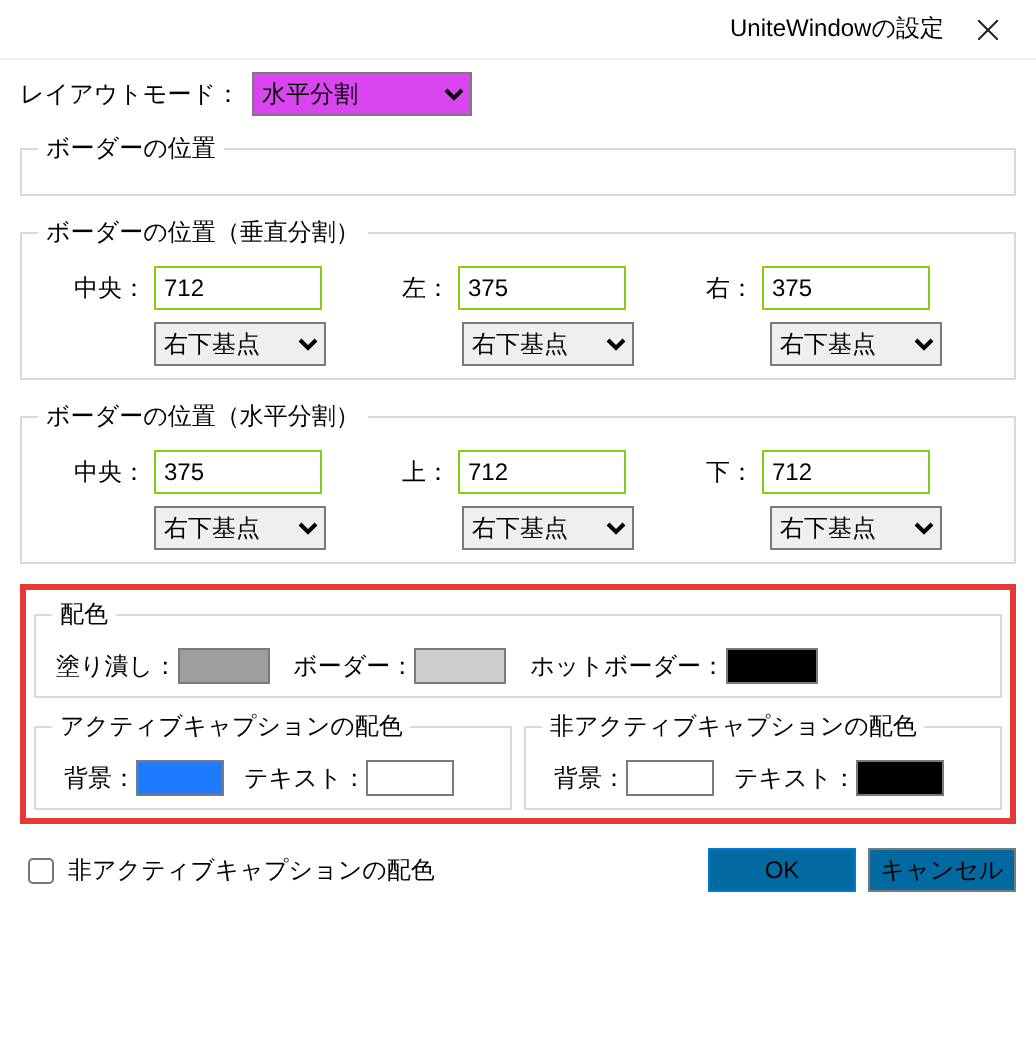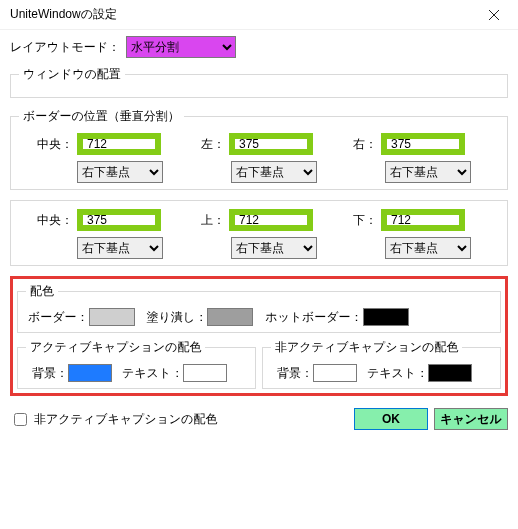--- a/index.html
+++ b/index.html
@@ -12,20 +12,21 @@
     width: 518px;
     height: 529px;
     overflow: hidden;
   }
   .titlebar {
     display: flex;
     align-items: center;
     height: 30px;
     padding: 0 2px 0 10px;
     border-bottom: 1px solid #f0f0f0;
+    text-align: right;
   }
   .titlebar .title { flex: 1; }
   .close-btn {
     width: 44px;
     height: 28px;
     display: flex;
     align-items: center;
     justify-content: center;
     font-family: sans-serif;
     font-size: 14px;
@@ -73,21 +74,21 @@
     align-items: center;
     gap: 0;
     margin-bottom: 6px;
     padding-left: 10px;
   }
   .border-row1 .cell { display:flex; align-items:center; width: 152px;}
   .border-row1 .cell .lbl { width: 44px; text-align:right; margin-right:4px;}
   input.num {
     width: 84px;
     height: 22px;
-    border: 6px solid #84cc16;
+    border: 1px solid #84cc16;
     font-family: inherit;
     font-size: 12px;
     padding: 0 4px;
   }
   .border-row2 {
     display: flex;
     padding-left: 58px;
     gap: 68px;
   }
   .border-row2 select { width: 86px; height:22px; border:1px solid #7a7a7a; font-family:inherit; font-size:12px;}
@@ -119,25 +120,25 @@
     align-items:center;
     padding: 0 10px;
     height: 30px;
   }
   .footer .chk { display:flex; align-items:center; gap:4px; flex:1;}
   .footer input[type=checkbox]{ width:13px; height:13px; }
   .footer .btn {
     width: 74px;
     height: 22px;
     border: 1px solid #7a7a7a;
-    background:#86efac;
+    background:#0369a1;
     font-family:inherit;
     font-size:12px;
     margin-left:6px;
-    display:flex; align-items:center; justify-content:center;font-weight:bold;
+    display:flex; align-items:center; justify-content:center;
   }
   .footer .btn.primary { border:1.5px solid #0078d4; }
 </style>
 </head>
 <body>
 
 <div class="titlebar">
   <span class="title">UniteWindowの設定</span>
   <div class="close-btn">
     <svg width="10" height="10" viewBox="0 0 10 10">
@@ -150,21 +151,21 @@
 <div class="content">
 
   <div class="row">
     <span class="label">レイアウトモード：</span>
     <select class="combo">
       <option>水平分割</option>
     </select>
   </div>
 
   <fieldset>
-    <legend>ウィンドウの配置</legend>
+    <legend>ボーダーの位置</legend>
   </fieldset>
 
   <fieldset>
     <legend>ボーダーの位置（垂直分割）</legend>
     <div class="border-row1">
       <div class="cell">
         <span class="lbl">中央：</span>
         <input class="num" value="712" style="">
       </div>
       <div class="cell">
@@ -177,20 +178,21 @@
       </div>
     </div>
     <div class="border-row2">
       <select><option>右下基点</option></select>
       <select><option>右下基点</option></select>
       <select><option>右下基点</option></select>
     </div>
   </fieldset>
 
   <fieldset>
+    <legend>ボーダーの位置（水平分割）</legend>
     <div class="border-row1">
       <div class="cell">
         <span class="lbl">中央：</span>
         <input class="num" value="375" style="">
       </div>
       <div class="cell">
         <span class="lbl">上：</span>
         <input class="num" value="712" style="">
       </div>
       <div class="cell">
@@ -203,26 +205,26 @@
       <select><option>右下基点</option></select>
       <select><option>右下基点</option></select>
     </div>
   </fieldset>
 
   <div class="highlight-box">
     <fieldset>
       <legend>配色</legend>
       <div class="color-row">
         <div class="pair">
+          <span>塗り潰し：</span>
+          <span class="swatch" style="background: rgb(158, 158, 158);"></span>
+        </div>
+        <div class="pair">
           <span>ボーダー：</span>
           <span class="swatch" style="background: rgb(207, 207, 207);"></span>
-        </div>
-        <div class="pair">
-          <span>塗り潰し：</span>
-          <span class="swatch" style="background: rgb(158, 158, 158);"></span>
         </div>
         <div class="pair">
           <span>ホットボーダー：</span>
           <span class="swatch" style="background: rgb(0, 0, 0);"></span>
         </div>
       </div>
     </fieldset>
 
     <div class="caption-wrap">
       <fieldset>

